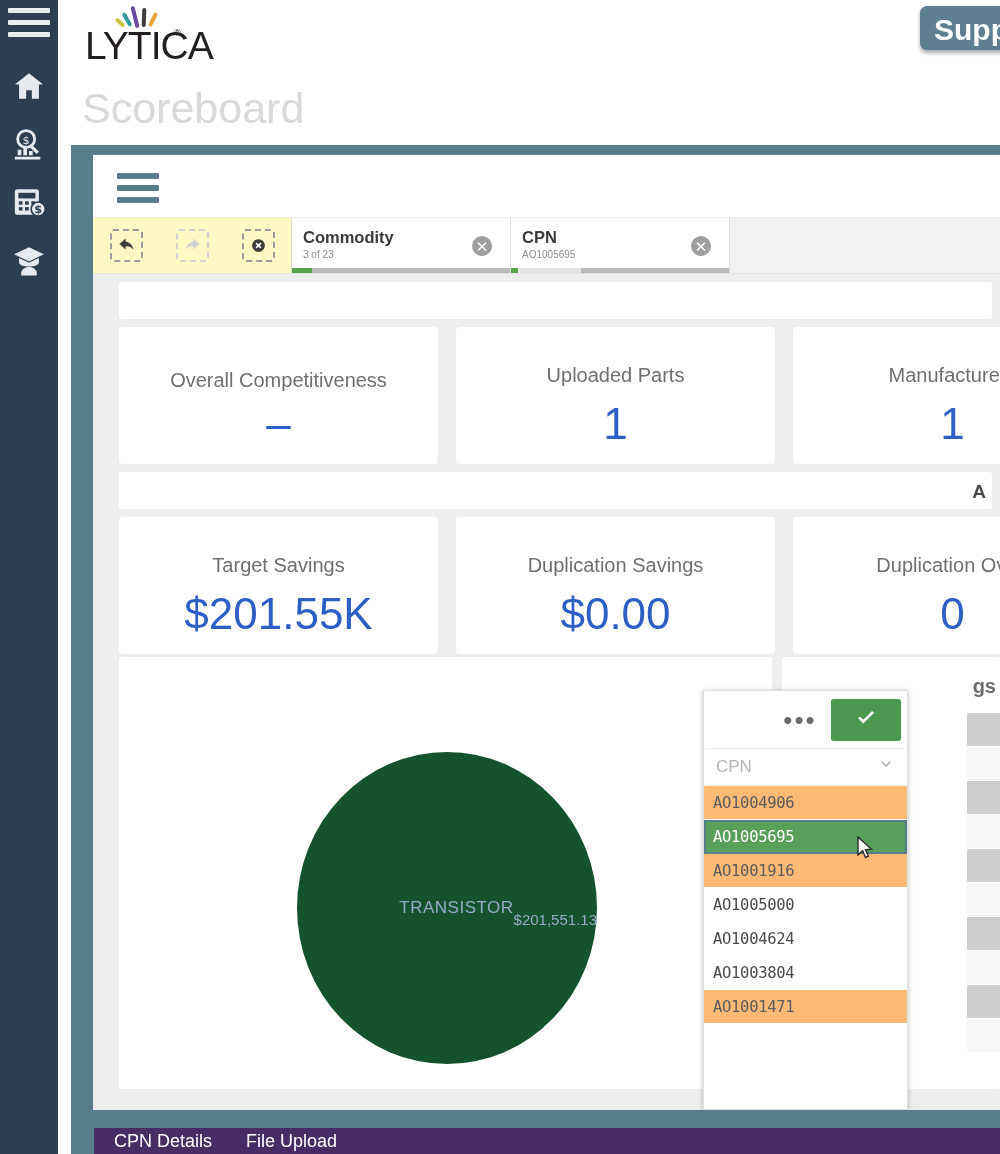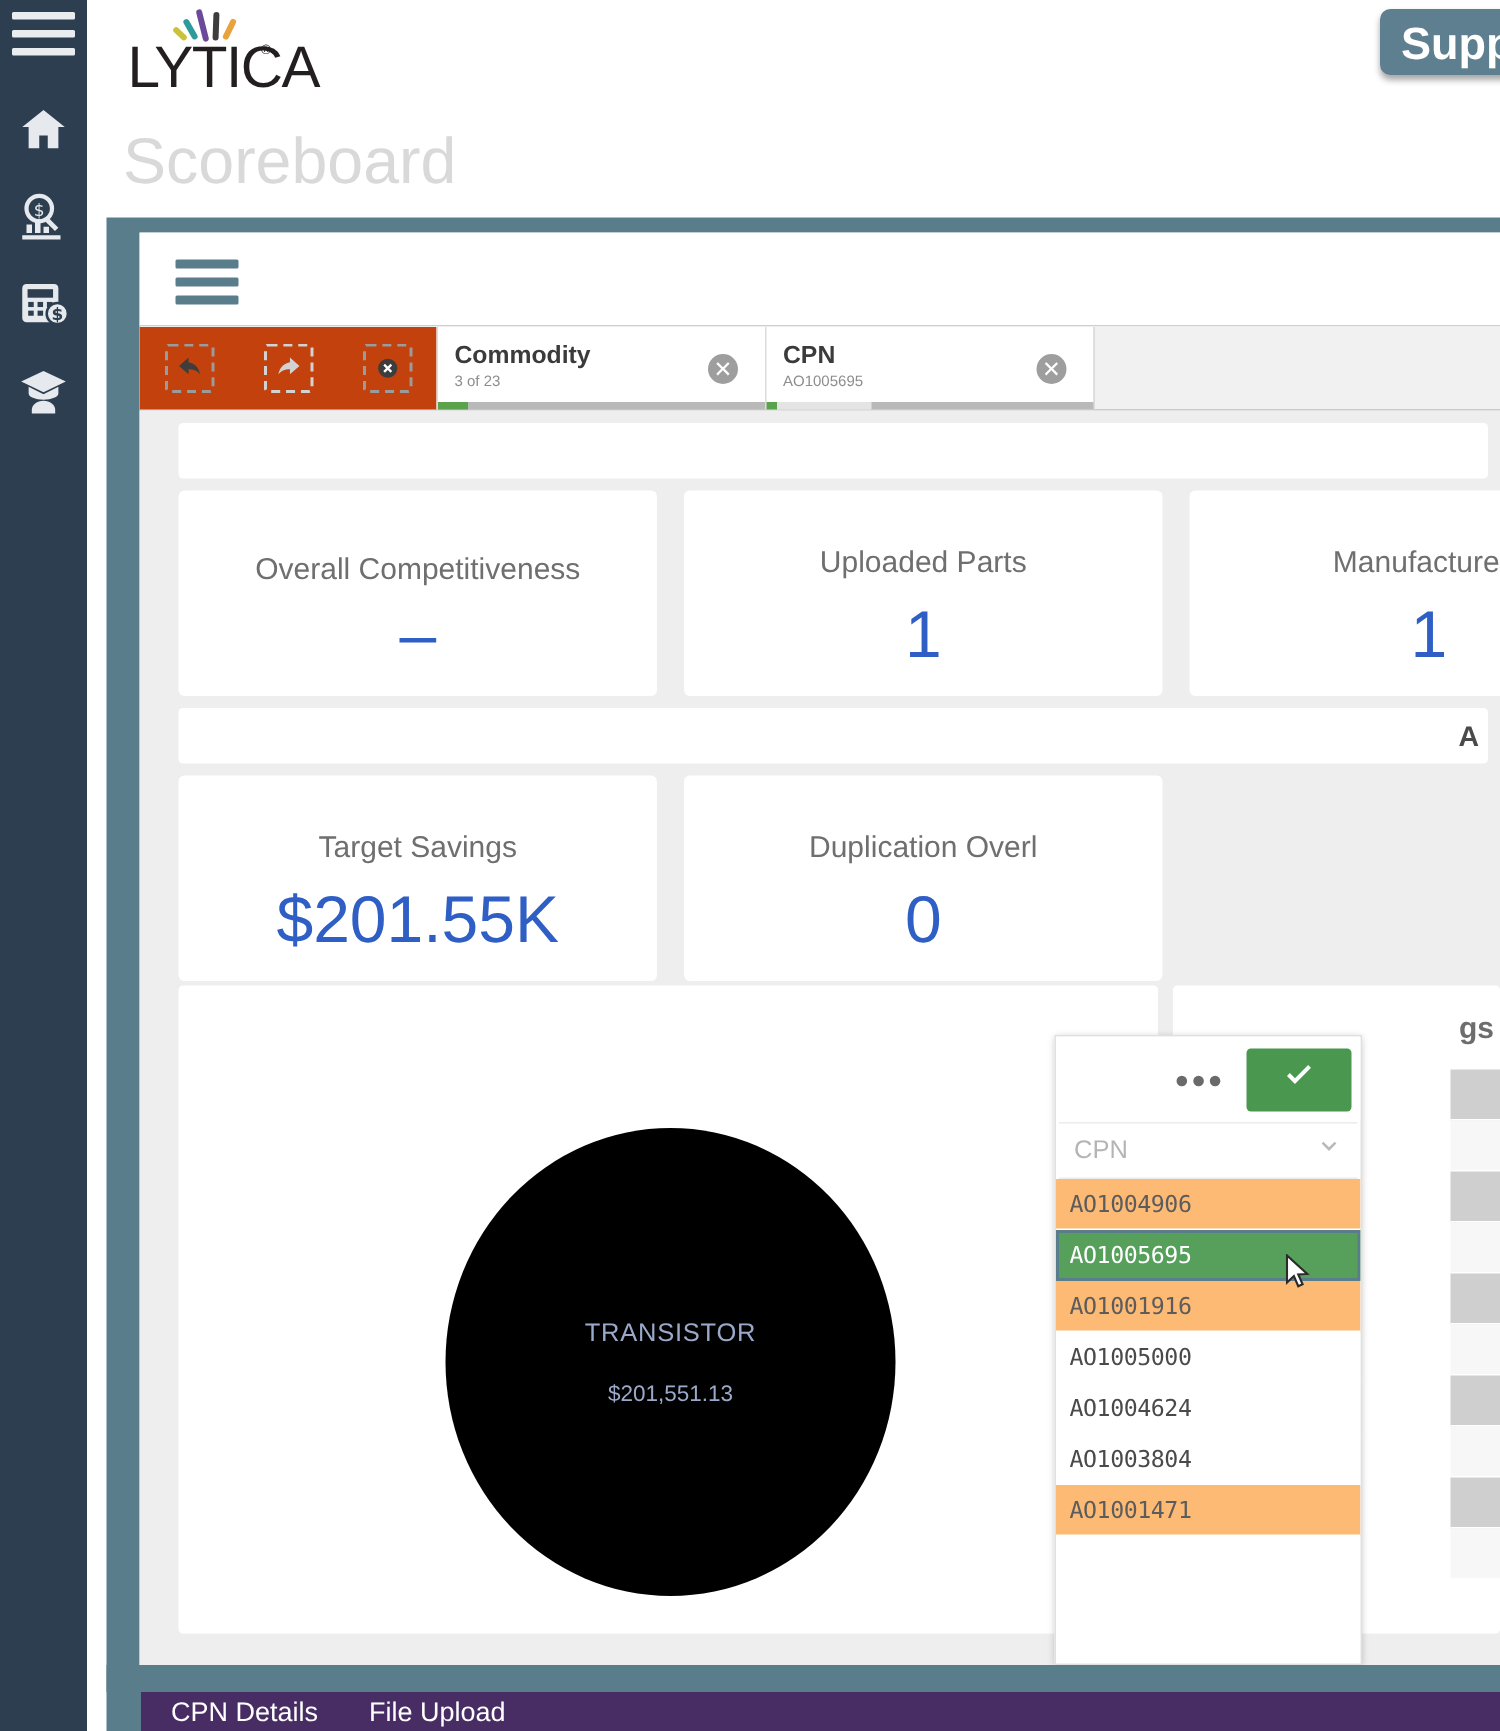--- a/index.html
+++ b/index.html
@@ -68,21 +68,21 @@
   }
 
   
   #qbar { position: absolute; left: 0; top: 0; width: 907px; height: 62px; background:#fff; }
   #qburger { position:absolute; left: 24px; top: 18px; width: 42px; height: 30px; cursor:pointer; }
   #qburger i { display:block; width:42px; height:6px; background:#5a7d8c; border-radius:1px; margin-bottom:6px; }
 
   
   #selbar {
     position: absolute; left: 0; top: 62px; width: 907px; height: 57px;
-    background: #c2410c; border-top: 1px solid #eee; border-bottom: 1px solid #e2e2e2;
+    background: #fef9c3; border-top: 1px solid #eee; border-bottom: 1px solid #e2e2e2;
     display: flex; align-items: stretch;
   }
   .nav-btn {
     width: 66px; display:flex; align-items:center; justify-content:center; cursor:pointer;
   }
   .dashbox {
     width: 33px; height: 33px; border: 2px dashed #9b9b9b; border-radius: 3px;
     display:flex; align-items:center; justify-content:center;
   }
   .dashbox.dim { border-color: #d2d2d2; }
@@ -136,22 +136,22 @@
   
   #chartpanel {
     position:absolute; left: 26px; top: 383px; width: 653px; height: 432px;
     background: #fff; border-radius: 3px;
   }
   #chartpanel .ptitle {
     position:absolute; left: 20px; top: 18px; font-size: 20px; font-weight: 700; color: #6d6d6d;
   }
   #pie {
     position:absolute; left: 178px; top: 95px; width: 300px; height: 312px;
-    border-radius: 50%; background: #000000;
-    display:flex; flex-direction:column; align-items:center; justify-content:center;
+    border-radius: 50%; background: #14532d;
+    display:flex; flex-direction:row; align-items:center; justify-content:flex-end;
   }
   #pie .plabel { font-size: 17px; color: #9aa9c9; letter-spacing: .5px; }
   #pie .pvalue { font-size: 15px; color: #9aa9c9; margin-top: 22px; }
 
   
   #rightpanel {
     position:absolute; left: 689px; top: 383px; width: 218px; height: 432px;
     background:#fff; border-radius: 3px; overflow:hidden;
   }
   #rightpanel .rtitle {
@@ -366,20 +366,24 @@
         <div class="band" style="margin-top:8px;">
           <div class="right-txt">A</div>
         </div>
 
         <div class="kpi-row">
           <div class="kpi">
             <div class="label">Target Savings</div>
             <div class="value">$201.55K</div>
           </div>
           <div class="kpi">
+            <div class="label">Duplication Savings</div>
+            <div class="value">$0.00</div>
+          </div>
+          <div class="kpi">
             <div class="label">Duplication Overl</div>
             <div class="value">0</div>
           </div>
         </div>
 
         <div id="chartpanel">
           <div id="pie">
             <div class="plabel">TRANSISTOR</div>
             <div class="pvalue">$201,551.13</div>
           </div>

